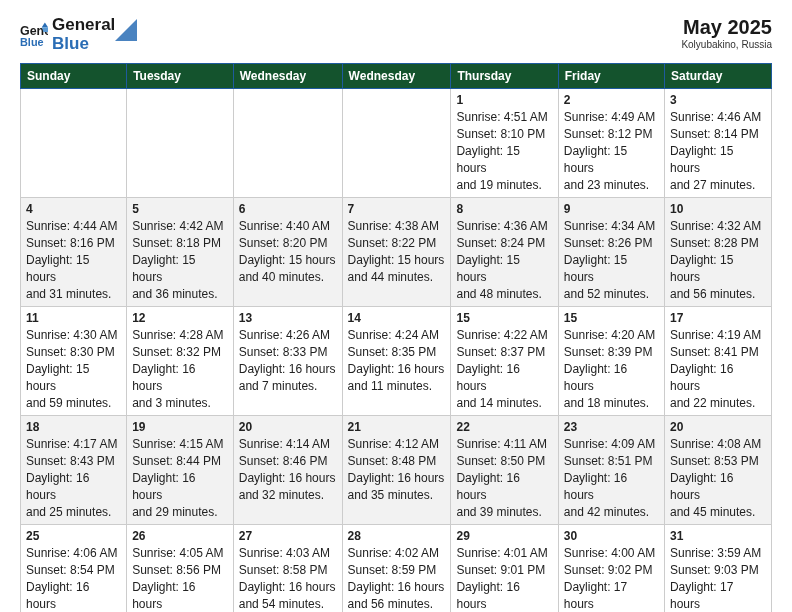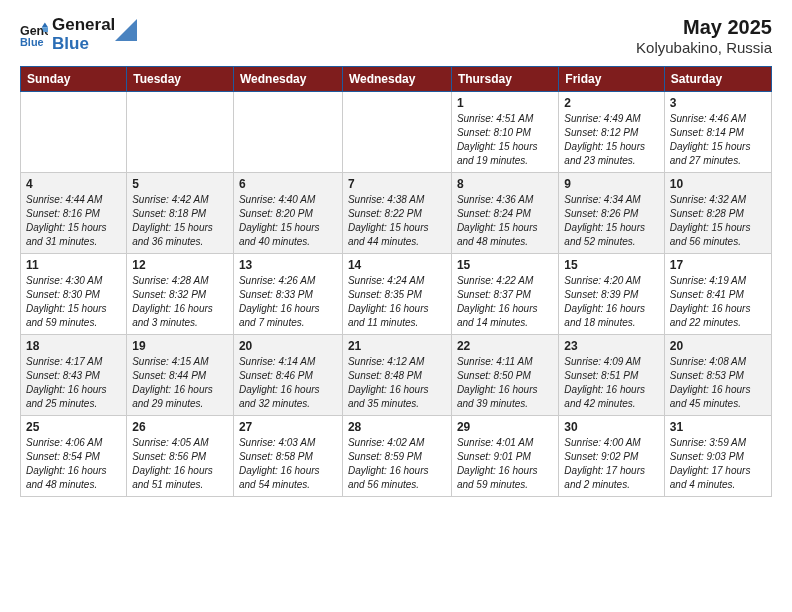--- a/index.html
+++ b/index.html
@@ -32,30 +32,30 @@
     }
     .title-block {
       text-align: right;
     }
     .main-title {
       font-size: 20px;
       font-weight: bold;
       color: #1a1a1a;
     }
     .subtitle {
-      font-size: 15px;
+      font-size: 10px;
       color: #333;
     }
     .calendar {
       width: 100%;
       border-collapse: collapse;
       border: 1px solid #ccc;
     }
     .calendar th {
-      background: #7f1d1d;
+      background: #14532d;
       color: #fff;
       font-size: 12px;
       font-weight: bold;
       padding: 5px 6px;
       text-align: left;
       border: 1px solid #1e5a9e;
     }
     .calendar td {
       vertical-align: top;
       width: 113px;
@@ -69,24 +69,23 @@
     .calendar tr:nth-child(even) td {
       background: #f2f2f2;
     }
     .day-num {
       font-size: 12px;
       font-weight: bold;
       display: block;
       margin-bottom: 2px;
     }
     .day-info {
-      font-size: 10px;
+      font-size: 12px;
       line-height: 1.4;
       color: #222;
-      font-style: italic;
     }
     .empty-cell {
       background: #fff !important;
     }
   </style>
 </head>
 <body>
 
 <div class="page">
   <div class="header">

